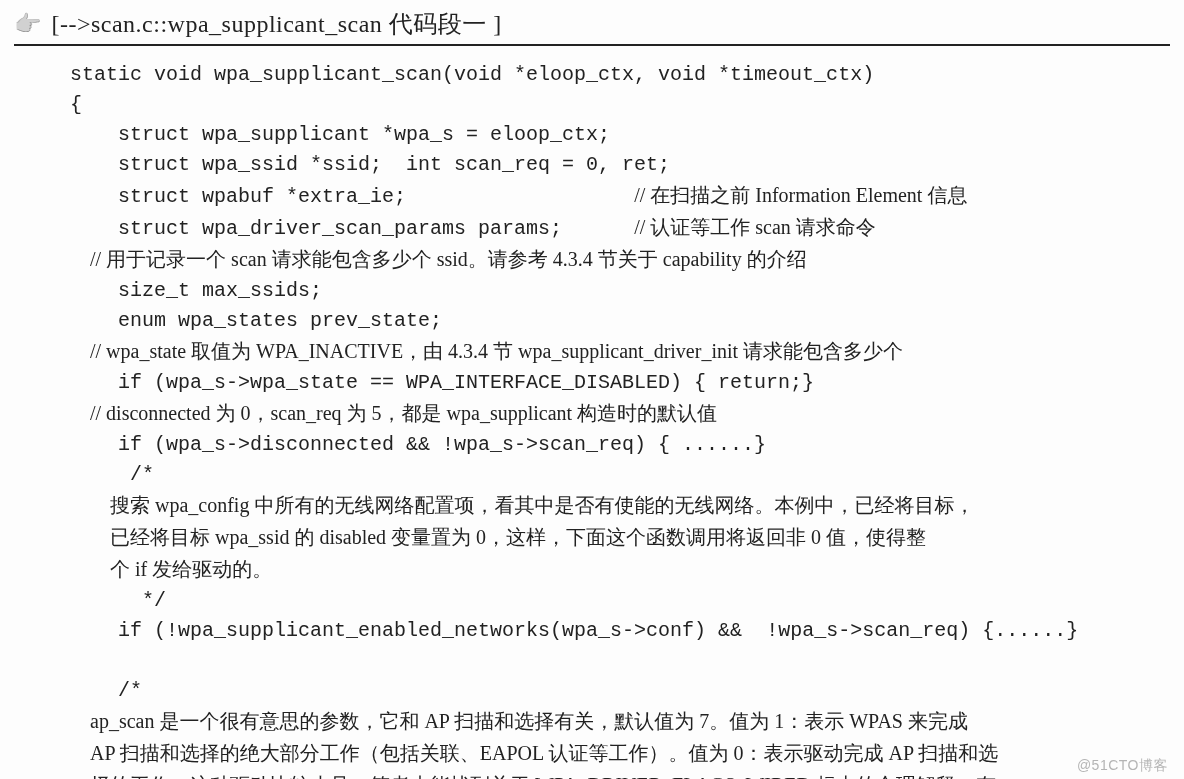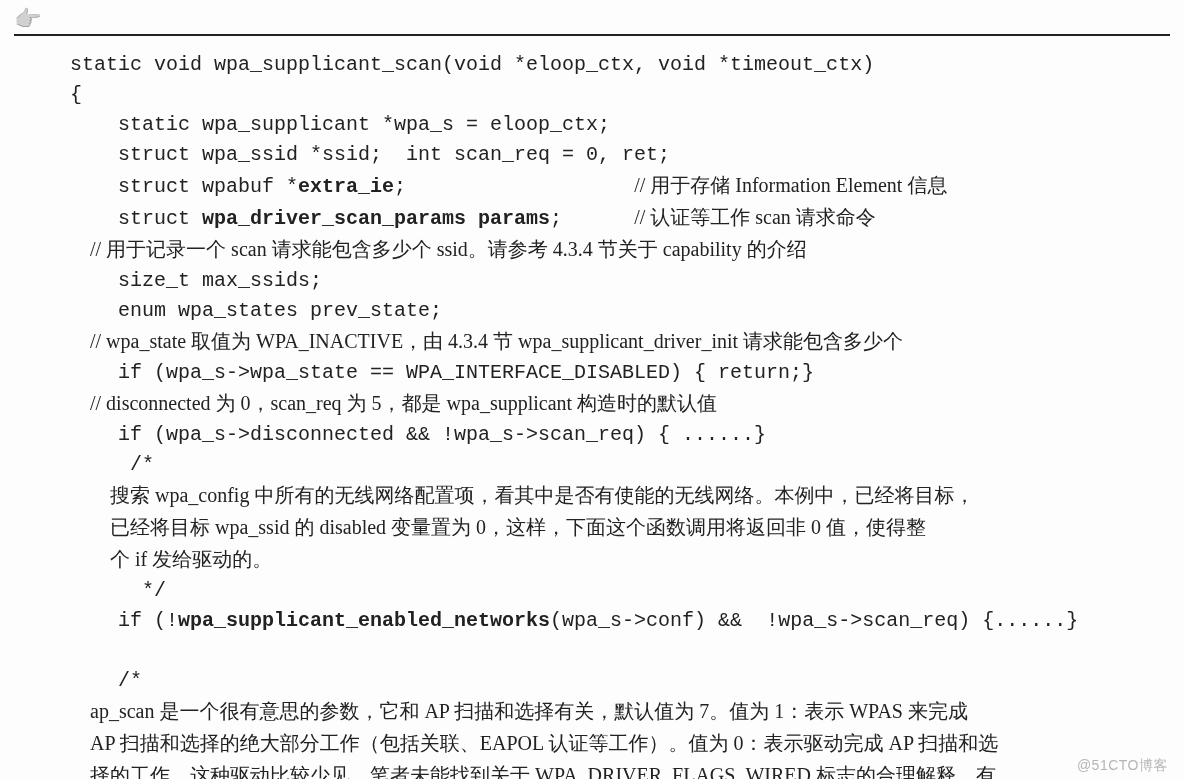--- a/index.html
+++ b/index.html
@@ -32,21 +32,21 @@
     letter-spacing: 0.5px;
   }
   .code-block {
     font-family: "Courier New", monospace;
     font-size: 20px;
     line-height: 1.5;
     white-space: pre;
     padding-left: 56px;
     color: #222;
   }
-  .code-block .b { font-weight: bold; }
+  .code-block .b { font-weight: normal; }
   .code-block .cn {
     font-family: "SimSun", "Songti SC", serif;
   }
   .watermark {
     position: absolute;
     right: 16px;
     bottom: 4px;
     font-size: 14px;
     color: rgba(120,120,120,0.55);
     font-family: Arial, sans-serif;
@@ -62,27 +62,28 @@
   }
 </style>
 </head>
 <body>
 
 <div class="wrap">
 <div class="page">
 
   <div class="header-row">
     <span class="hand-icon">👉</span>
+    <span class="header-title">[--&gt;scan.c::wpa_supplicant_scan 代码段一 ]</span>
   </div>
 
   <div class="code-block"><span>static void wpa_supplicant_scan(void *eloop_ctx, void *timeout_ctx)</span>
 <span>{</span>
-<span>    static wpa_supplicant *wpa_s = eloop_ctx;</span>
+<span>    struct wpa_supplicant *wpa_s = eloop_ctx;</span>
 <span>    struct wpa_ssid *ssid;  int scan_req = 0, ret;</span>
-<span><span>    struct wpabuf *</span><span class="b">extra_ie</span><span>;</span>                   <span class="cn">// 用于存储 Information Element 信息</span></span>
+<span><span>    struct wpabuf *</span><span class="b">extra_ie</span><span>;</span>                   <span class="cn">// 在扫描之前 Information Element 信息</span></span>
 <span><span>    struct </span><span class="b">wpa_driver_scan_params params</span><span>;</span>      <span class="cn">// 认证等工作 scan 请求命令</span></span>
 <span class="cn">    // 用于记录一个 scan 请求能包含多少个 ssid。请参考 4.3.4 节关于 capability 的介绍</span>
 <span>    size_t max_ssids;</span>
 <span>    enum wpa_states prev_state;</span>
 <span class="cn">    // wpa_state 取值为 WPA_INACTIVE，由 4.3.4 节 wpa_supplicant_driver_init 请求能包含多少个</span>
 <span>    if (wpa_s-&gt;wpa_state == WPA_INTERFACE_DISABLED) { return;}</span>
 <span class="cn">    // disconnected 为 0，scan_req 为 5，都是 wpa_supplicant 构造时的默认值</span>
 <span>    if (wpa_s-&gt;disconnected &amp;&amp; !wpa_s-&gt;scan_req) { ......}</span>
 <span>     /*</span>
 <span class="cn">        搜索 wpa_config 中所有的无线网络配置项，看其中是否有使能的无线网络。本例中，已经将目标，</span>

